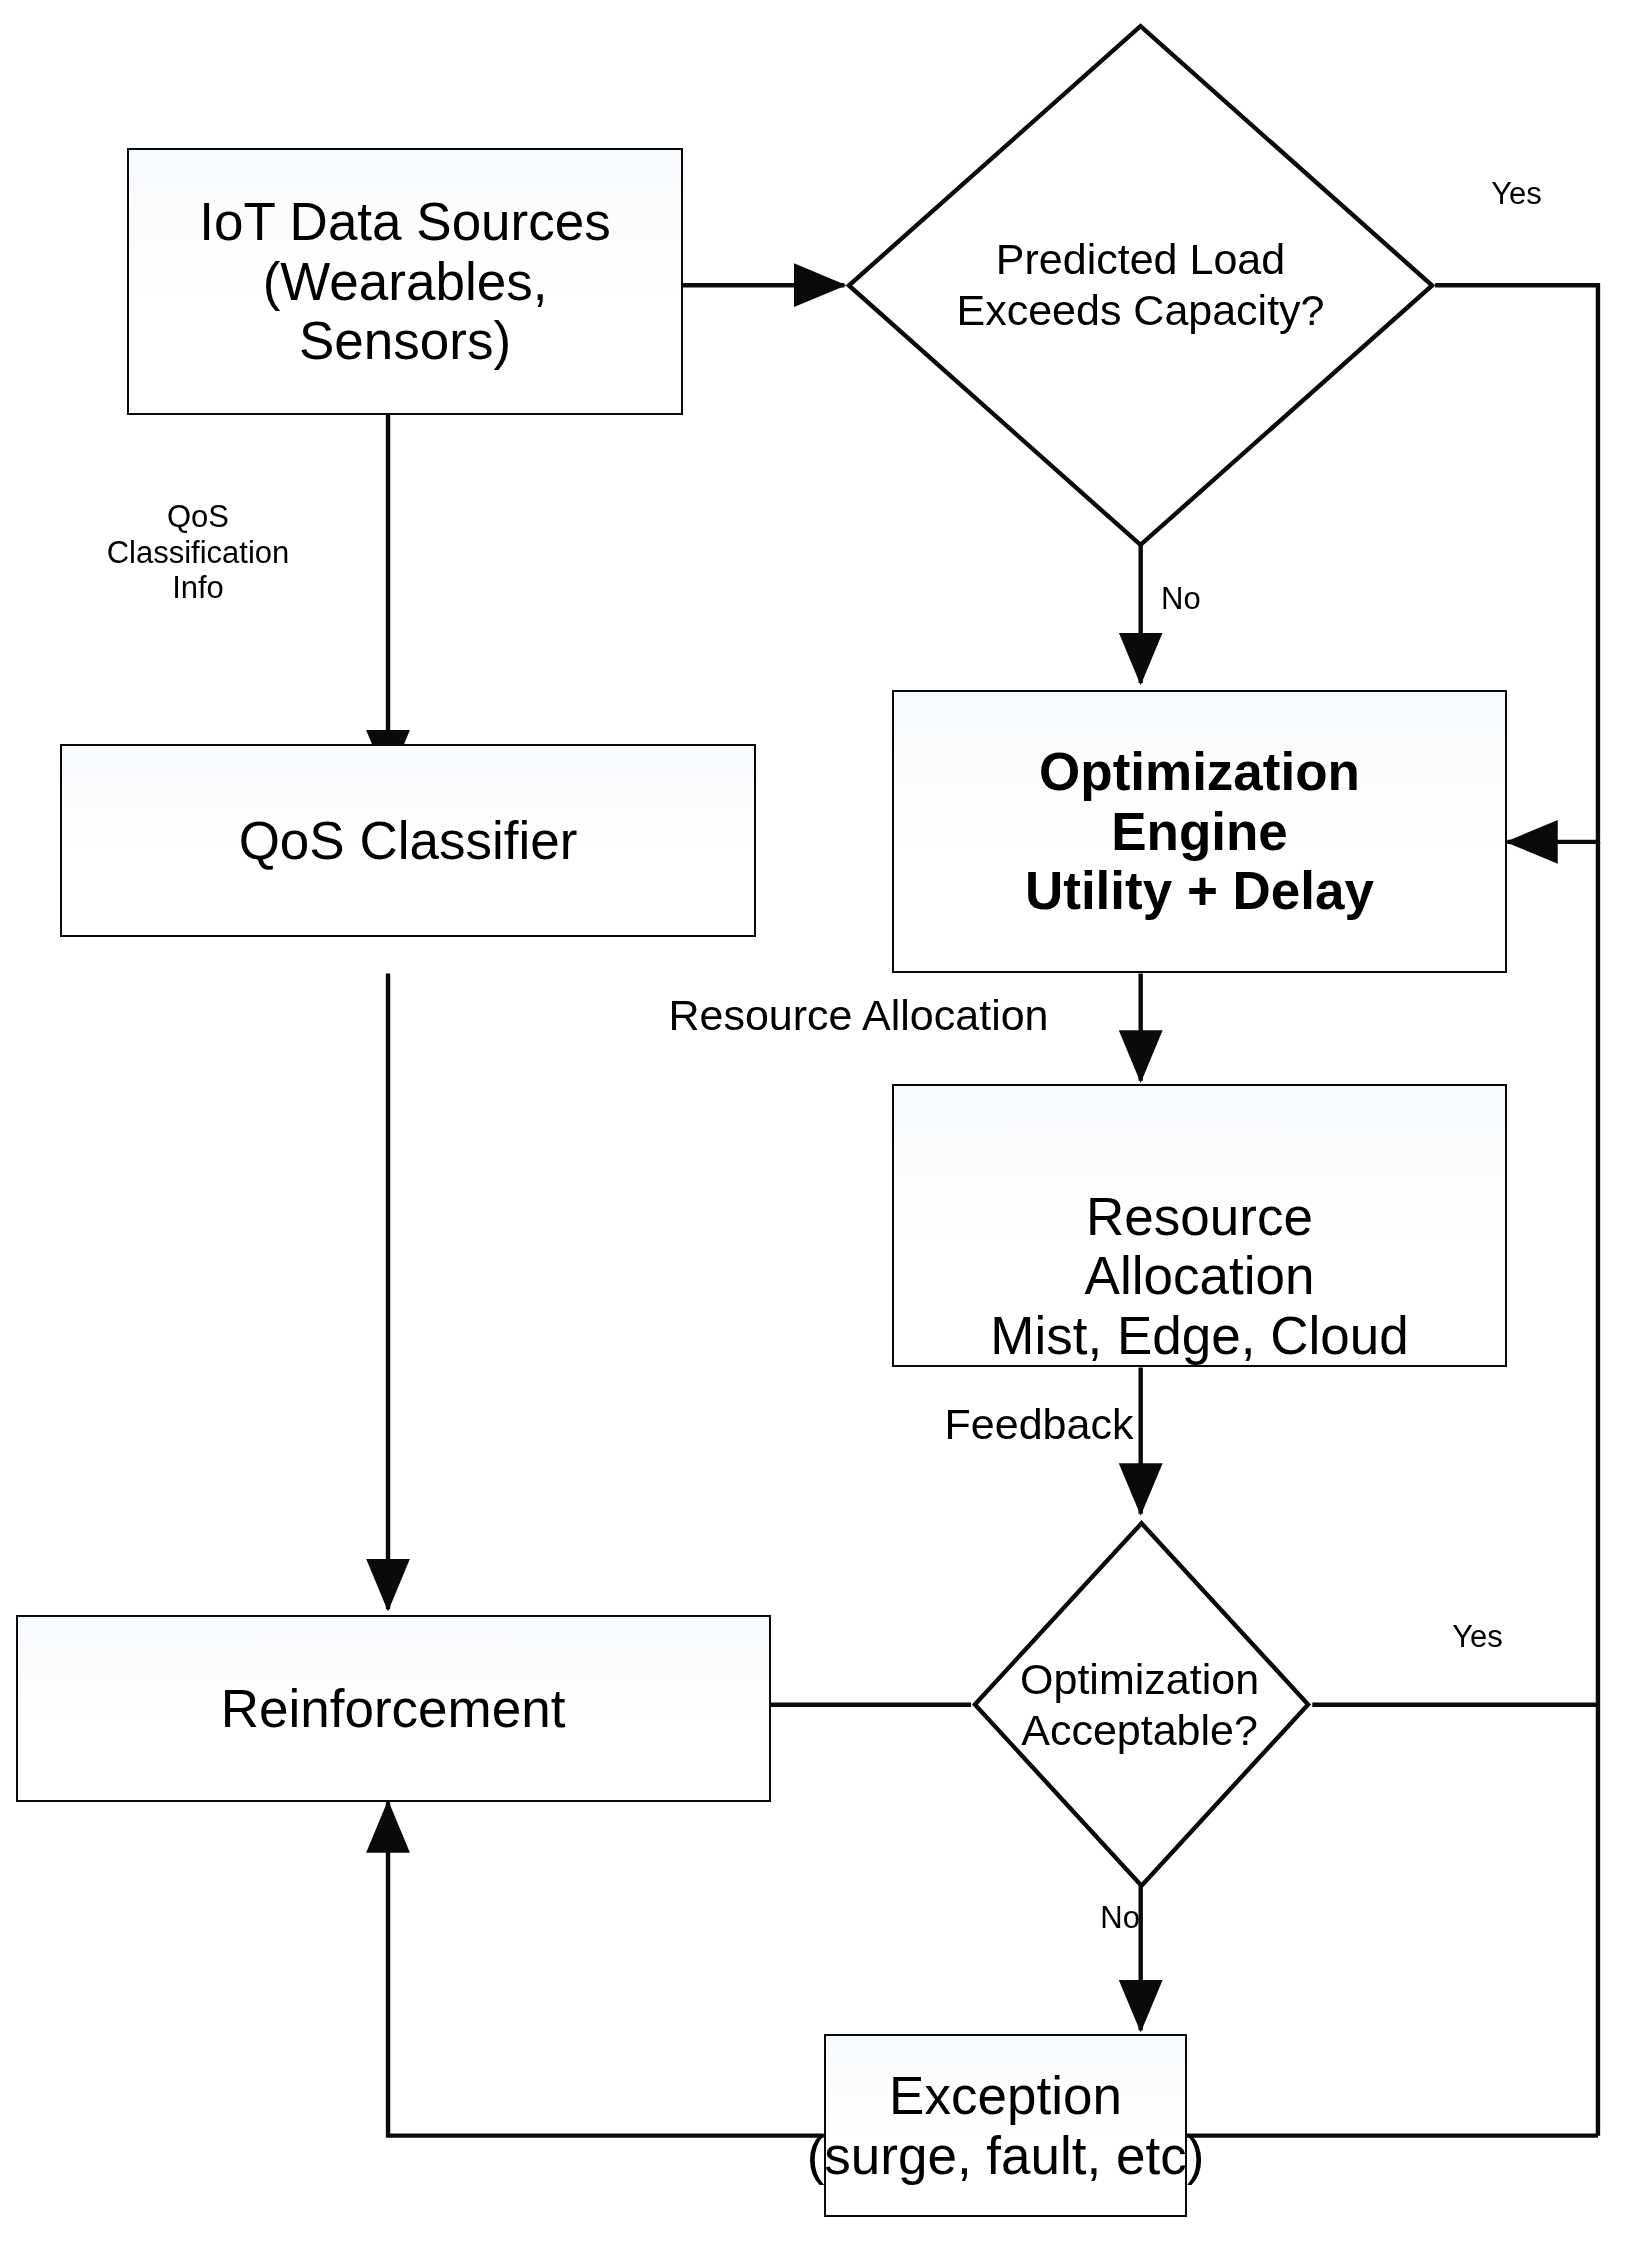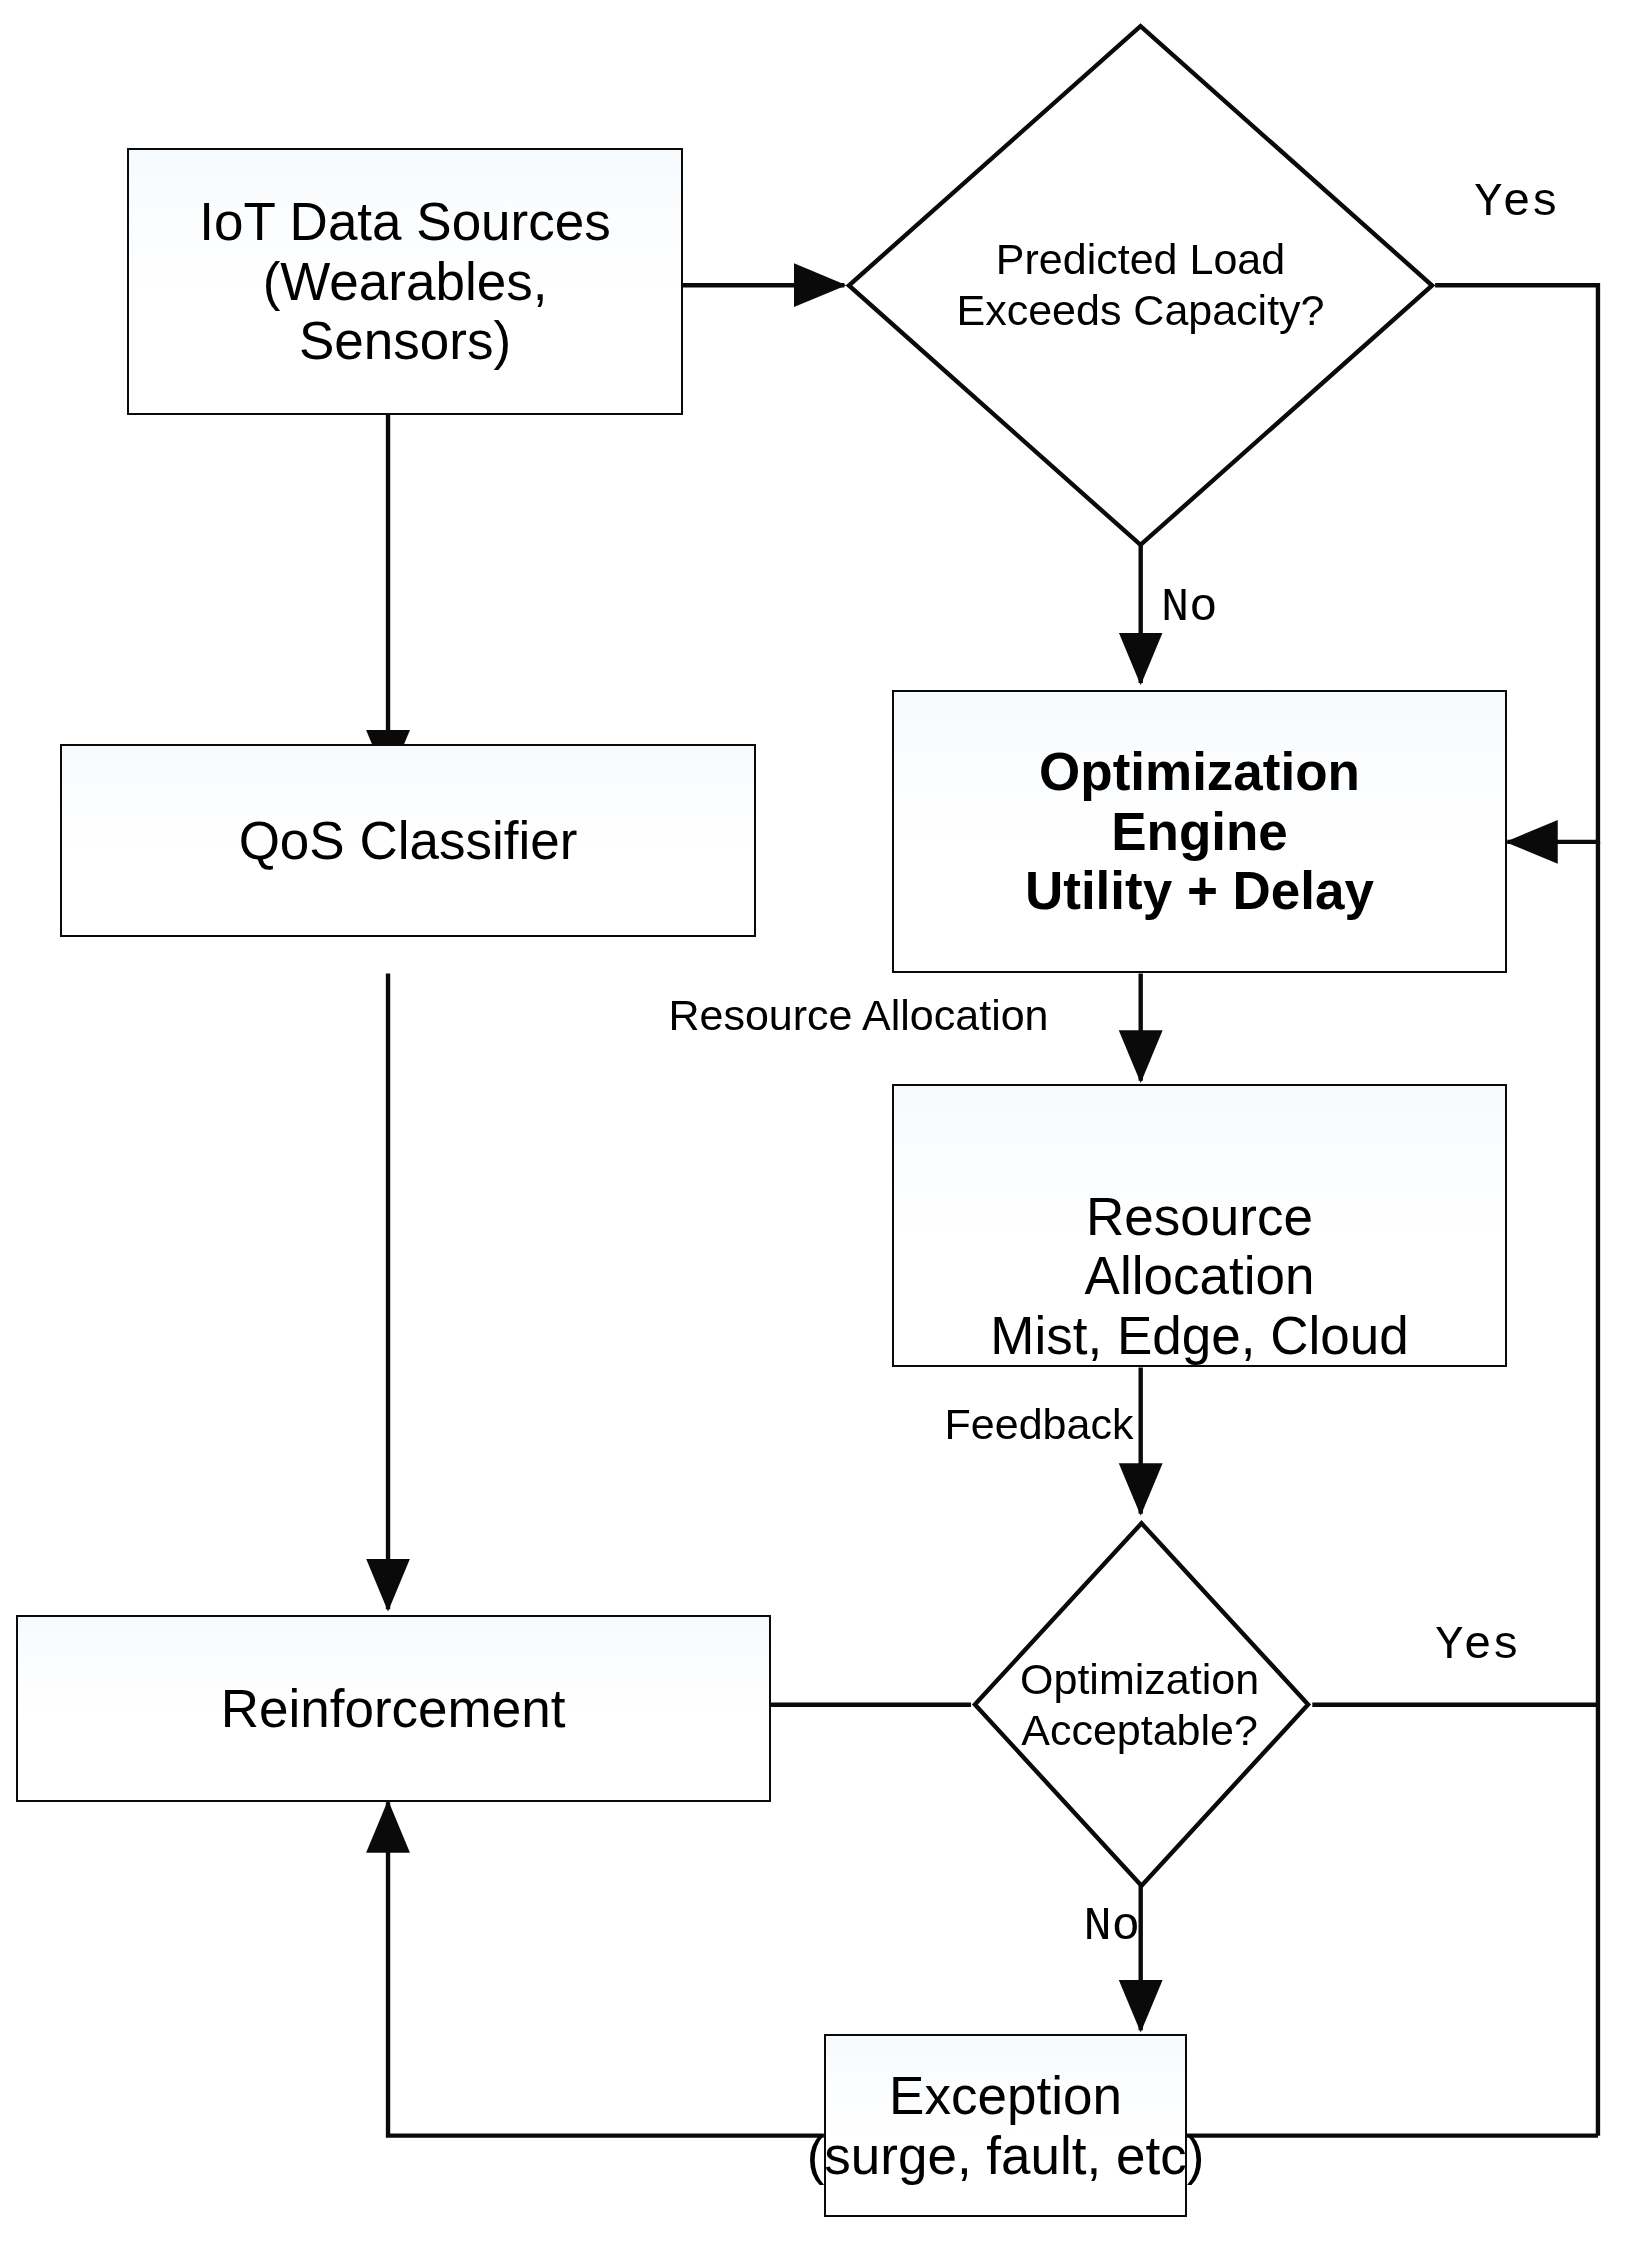--- a/index.html
+++ b/index.html
@@ -61,21 +61,21 @@
     z-index: 2;
   }
   .edge-label {
     position: absolute;
     color: #000000;
     text-align: center;
     line-height: 1.15;
     white-space: pre-line;
   }
   .s54 { font-size: 53px; }
-  .s48 { font-size: 47px; font-family: Liberation Mono, monospace; }
+  .s48 { font-size: 31px; }
   .s44 { font-size: 43px; }
 </style>
 </head>
 <body>
 
 <div id="stage">
 
   <svg id="wires" viewBox="0 0 1677 2317" width="1635" height="2260" xmlns="http://www.w3.org/2000/svg">
     <defs>
       <marker id="ah" markerWidth="14" markerHeight="14" refX="11.5" refY="5" orient="auto" markerUnits="strokeWidth">
@@ -181,20 +181,23 @@
 
   <div class="node box" style="left:824px; top:2034px; width:363px; height:183px;">
     <div class="line s54">Exception</div>
     <div class="line s54">(surge, fault, etc)</div>
   </div>
 
   <div class="edge-label s48" style="left:1453px; top:176px; width:127px;">Yes</div>
 
   <div class="edge-label s48" style="left:1161px; top:581px; width:117px; text-align:left;">No</div>
 
+  <div class="edge-label s48" style="left:37px; top:499px; width:322px;">QoS
+Classification
+Info</div>
 
 
   <div class="edge-label s44" style="left:634px; top:991px; width:449px;">Resource Allocation</div>
 
   <div class="edge-label s44" style="left:917px; top:1400px; width:244px;">Feedback</div>
 
   <div class="edge-label s48" style="left:1414px; top:1619px; width:127px;">Yes</div>
 
   <div class="edge-label s48" style="left:1042px; top:1900px; width:98px; text-align:right;">No</div>
 

